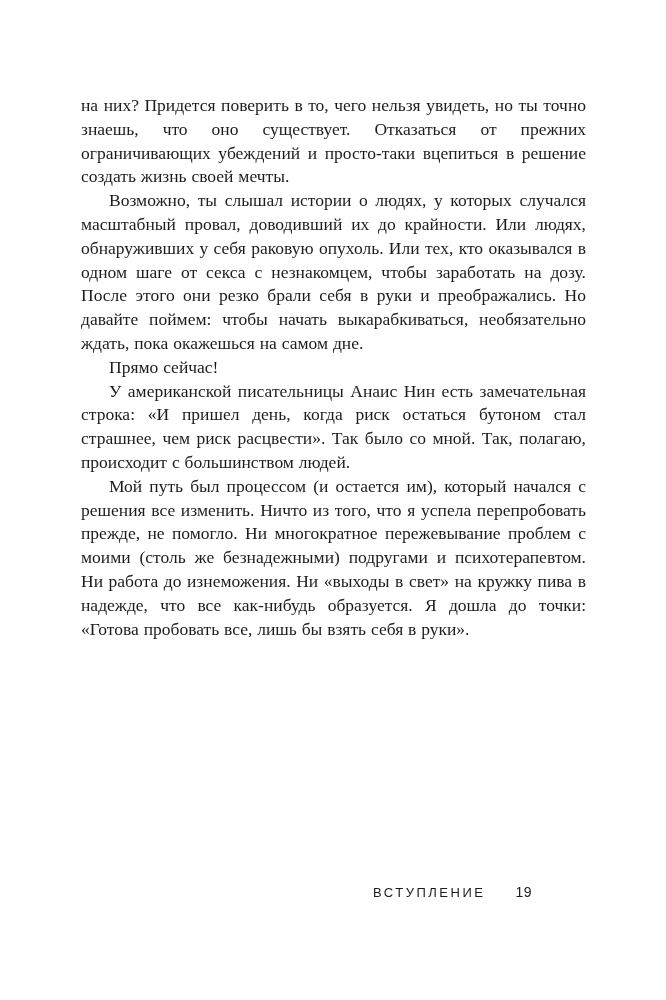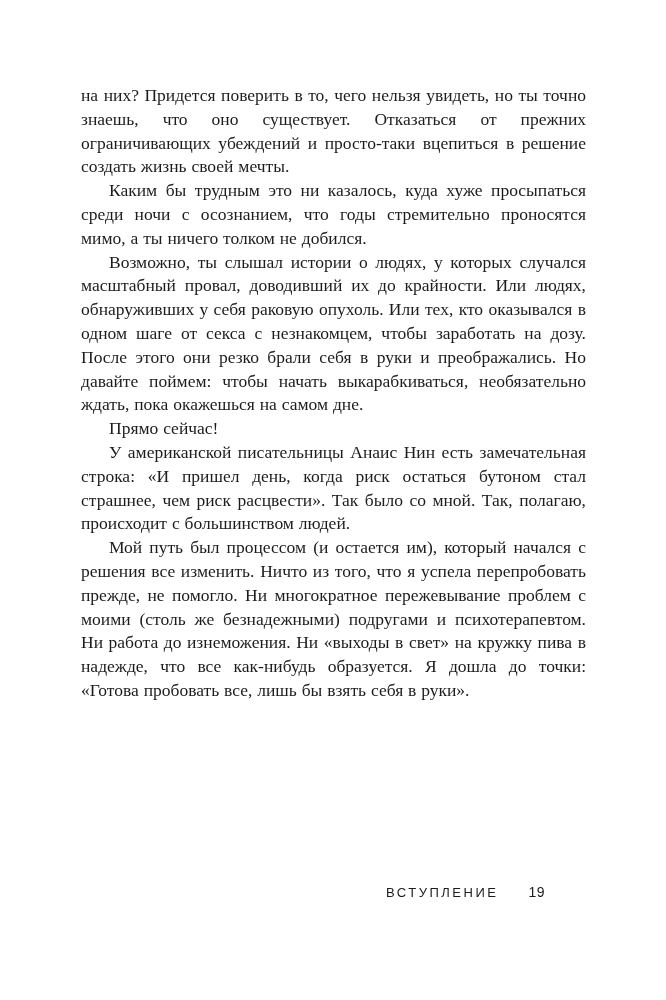--- a/index.html
+++ b/index.html
@@ -11,41 +11,41 @@
     position: relative;
     width: 666px;
     height: 1000px;
     background: #ffffff;
     box-sizing: border-box;
     overflow: hidden;
     font-family: "Liberation Serif", serif;
   }
   .text-block {
     position: absolute;
-    top: 84px;
+    top: 94px;
     left: 81px;
     width: 505px;
   }
   .para {
     margin: 0;
     font-size: 17.5px;
     line-height: 23.8px;
     text-align: justify;
     color: #1c1c1c;
     hyphens: auto;
     -webkit-hyphens: auto;
     word-spacing: 0.5px;
   }
   .para.indent {
     text-indent: 28px;
   }
   .footer {
     position: absolute;
     top: 884px;
-    right: 121px;
+    right: 134px;
     display: flex;
     align-items: baseline;
     gap: 30px;
     font-family: "Liberation Sans", sans-serif;
     color: #1c1c1c;
   }
   .footer .section {
     font-size: 13px;
     letter-spacing: 2.5px;
     text-transform: uppercase;
@@ -56,21 +56,20 @@
   }
 </style>
 </head>
 <body>
 
 <div class="page">
 
   <div class="text-block">
 
   <p class="para">на них? Придется поверить в то, чего нельзя увидеть, но ты точно знаешь, что оно существует. Отказаться от прежних ограничивающих убеждений и просто-таки вцепиться в решение создать жизнь своей мечты.</p>
-      <p class="para indent">Каким бы трудным это ни казалось, куда хуже просыпаться среди ночи с осознанием, что годы стремительно проносятся мимо, а ты ничего толком не добился.</p>
       <p class="para indent">Возможно, ты слышал истории о людях, у которых случался масштабный провал, доводивший их до крайности. Или людях, обнаруживших у себя раковую опухоль. Или тех, кто оказывался в одном шаге от секса с незнакомцем, чтобы заработать на дозу. После этого они резко брали себя в руки и преображались. Но давайте поймем: чтобы начать выкарабкиваться, необязательно ждать, пока окажешься на самом дне.</p>
       <p class="para indent">Прямо сейчас!</p>
       <p class="para indent">У американской писательницы Анаис Нин есть замечательная строка: «И пришел день, когда риск остаться бутоном стал страшнее, чем риск расцвести». Так было со мной. Так, полагаю, происходит с большинством людей.</p>
       <p class="para indent">Мой путь был процессом (и остается им), который начался с решения все изменить. Ничто из того, что я успела перепробовать прежде, не помогло. Ни многократное пережевывание проблем с моими (столь же безнадежными) подругами и психотерапевтом. Ни работа до изнеможения. Ни «выходы в свет» на кружку пива в надежде, что все как-нибудь образуется. Я дошла до точки: «Готова пробовать все, лишь бы взять себя в руки».</p>
     </div>
 
   <div class="footer">
     <span class="section">ВСТУПЛЕНИЕ</span>
     <span class="pagenum">19</span>
   </div>

